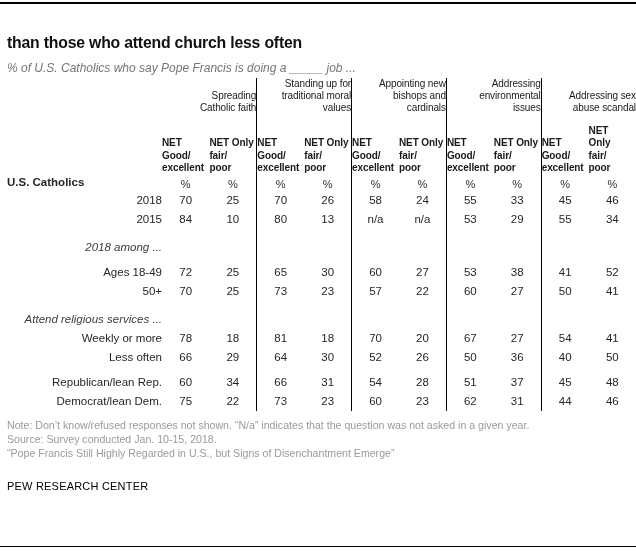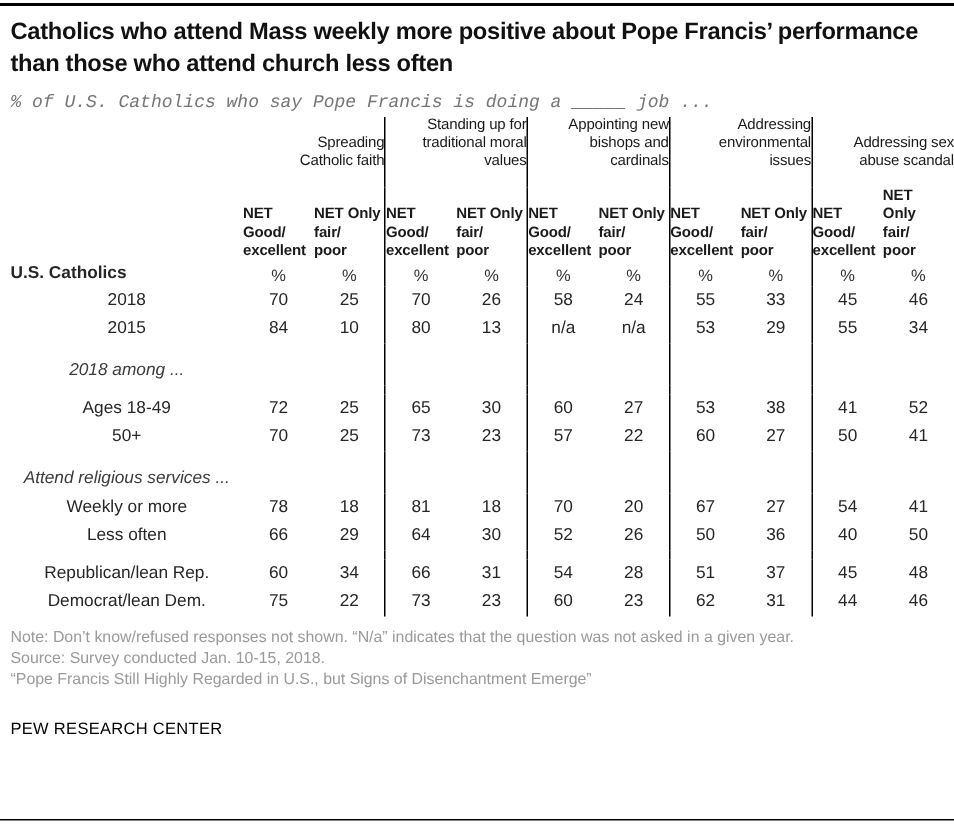--- a/index.html
+++ b/index.html
@@ -5,52 +5,52 @@
   html,body{margin:0;padding:0;}
   body{
     width:636px;height:552px;position:relative;overflow:hidden;
     background:#ffffff;font-family:"Liberation Sans",sans-serif;
   }
   .rule-top{position:absolute;top:2px;left:0;width:636px;height:2px;background:#000;}
   .rule-bottom{position:absolute;top:546px;left:0;width:636px;height:1px;background:#000;}
   .content{padding:11px 4px 0 7px;}
   .title{font-weight:700;font-size:15.8px;line-height:1.35;color:#111;letter-spacing:-0.2px;}
   .title span{white-space:nowrap;}
-  .subtitle{margin-top:7px;font-family:Liberation Mono, monospace;font-style:italic;font-size:12px;color:#757575;}
+  .subtitle{margin-top:7px;font-family:Liberation Sans, sans-serif;font-style:italic;font-size:12px;color:#757575;}
   table{border-collapse:collapse;table-layout:fixed;width:629px;margin-top:3px;}
   col.c-label{width:155px;}
   col.c-num{width:47.4px;}
   td{padding:0;}
   .bl{border-left:1px solid #000;}
   .gh{font-weight:400;font-size:10px;line-height:1.22;letter-spacing:-0.1px;text-align:right;
       vertical-align:bottom;color:#1a1a1a;padding-bottom:11px;white-space:nowrap;}
   .sh{font-weight:700;font-size:10px;line-height:1.22;letter-spacing:-0.1px;text-align:left;
       vertical-align:bottom;color:#1a1a1a;white-space:nowrap;}
   tr.unit-row{height:17px;}
   .pc{text-align:center;font-size:11px;color:#333;vertical-align:bottom;padding-bottom:1px;}
   .lbl{text-align:left;font-size:11.5px;color:#262626;vertical-align:middle;margin-top:40px;}
   .us{font-weight:700;}
   tbody td{font-size:11.5px;color:#262626;text-align:center;vertical-align:middle;}
-  tbody td.lbl{text-align:center;}
+  tbody td.lbl{text-align:right;}
   tbody tr.data{height:19px;}
   tbody tr.section{height:19px;}
   tbody tr.spacer{height:9px;}
   tbody tr.spacer_small{height:6px;}
   .sec{font-style:italic;color:#3c3c3c;}
   .footer{margin-top:7px;font-size:10.6px;color:#9a9a9a;line-height:1.33;}
   .brand{margin-top:20px;font-weight:400;font-size:11px;color:#000;letter-spacing:0.2px;}
 </style>
 </head>
 <body>
 
 <div class="rule-top"></div>
 
 <div class="content">
   <div class="title">
-    <span>Catholics who attend Mass weekly more positive about Pope Francis’ performance</span><br>
+    <br>
     <span>than those who attend church less often</span>
   </div>
   <div class="subtitle">% of U.S. Catholics who say Pope Francis is doing a _____ job ...</div>
 
   <table>
     <colgroup>
       <col class="c-label">
       <col class="c-num">
         <col class="c-num">
         <col class="c-num">

